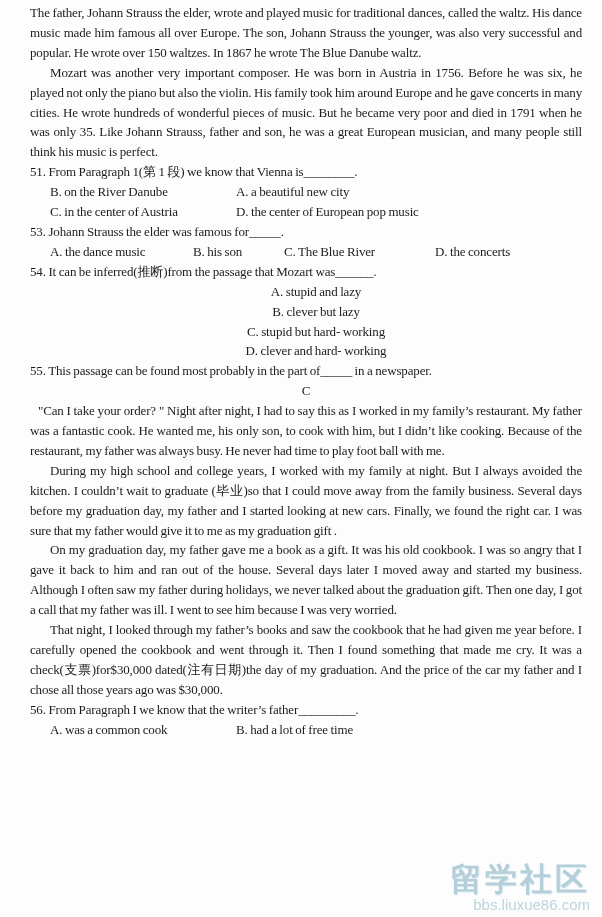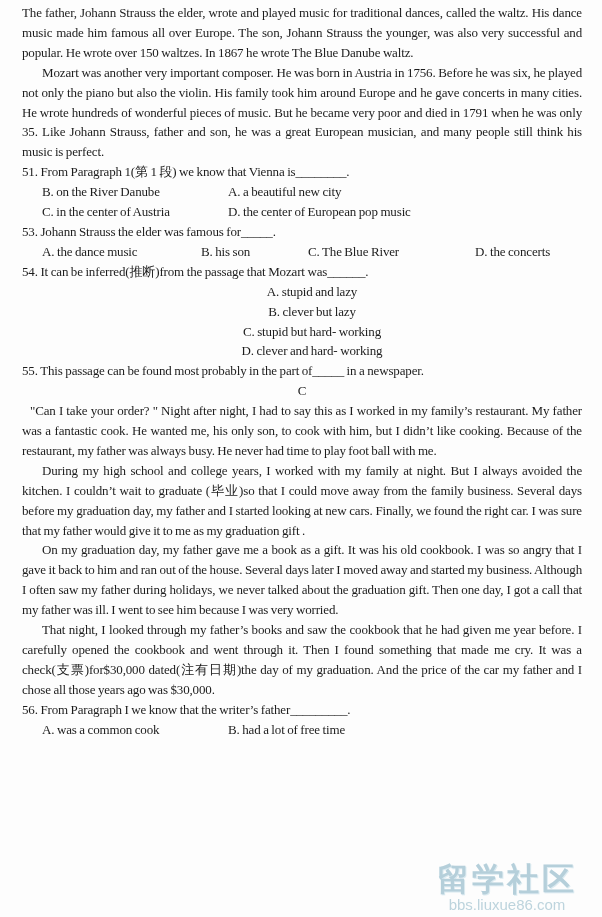--- a/index.html
+++ b/index.html
@@ -10,51 +10,51 @@
     width: 602px;
     height: 917px;
     background: #fdfdfd;
     position: relative;
     overflow: hidden;
     font-family: "Liberation Serif", "DejaVu Serif", serif;
     color: #1c1c1c;
   }
   .page {
     position: relative;
-    padding: 3px 20px 0 22px;
+    padding: 3px 20px 0 30px;
     font-size: 13px;
     line-height: 19.9px;
     letter-spacing: -0.15px;
     word-spacing: -0.5px;
     height: 914px;
     overflow: hidden;
   }
   .para {
     margin: 0;
     text-align: justify;
   }
   .indent { text-indent: 20px; }
   .indent-sm { text-indent: 8px; }
   .stem { margin: 0; }
   .opts { padding-left: 20px; }
   .opt-line { display: grid; }
   .cols-2 { grid-template-columns: 186px auto; }
   .cols-52 { grid-template-columns: 65px 80px 85px auto; }
-  .cols-53 { grid-template-columns: 143px 91px 151px auto; gap: 16px; }
+  .cols-53 { grid-template-columns: 143px 91px 151px auto; }
   .cols-55 { grid-template-columns: 119px 148px 95px auto; }
   .opt-block div { margin: 0; text-align: center; }
   .section-heading {
     text-align: center;
     margin: 0;
   }
   .watermark {
     position: absolute;
-    right: 25px;
+    right: 12px;
     bottom: 4px;
-    text-align: center;
+    text-align: right;
     font-family: "Liberation Sans", "DejaVu Sans", sans-serif;
     pointer-events: none;
   }
   .wm-title {
     font-size: 32px;
     font-weight: bold;
     letter-spacing: 3px;
     color: #b5cfda;
     text-shadow: 1px 1px 0 #dcebf1;
     line-height: 34px;

